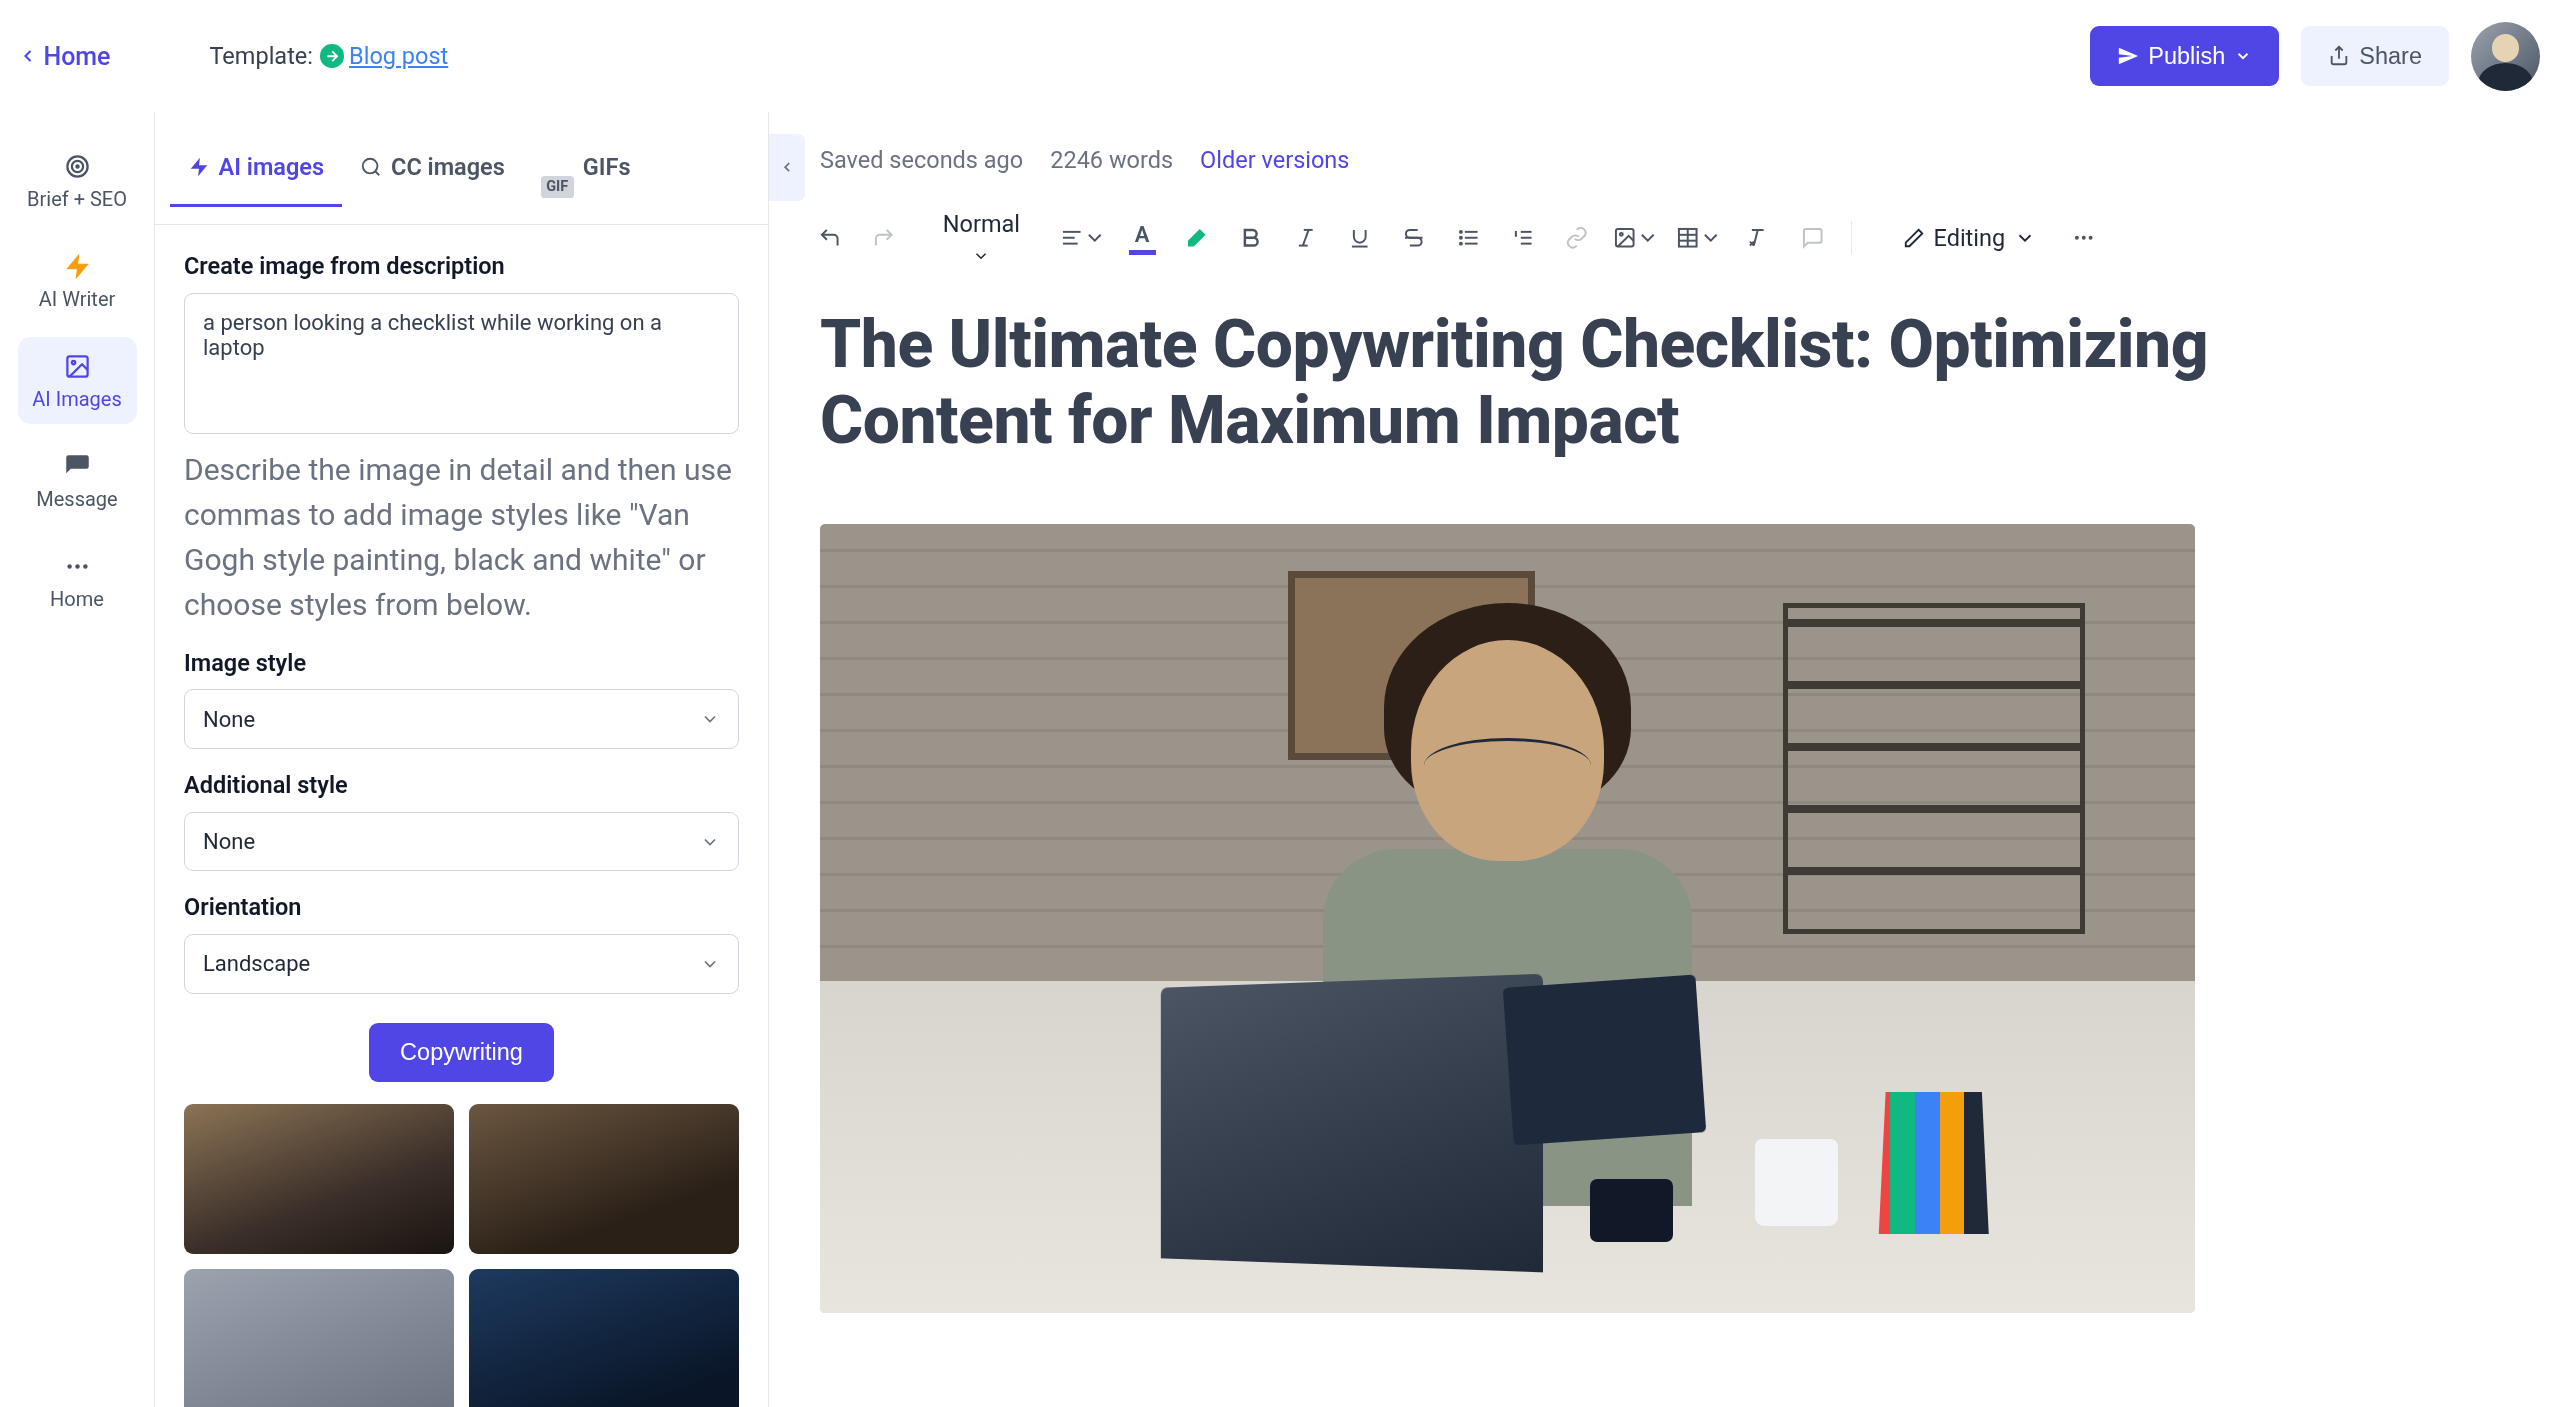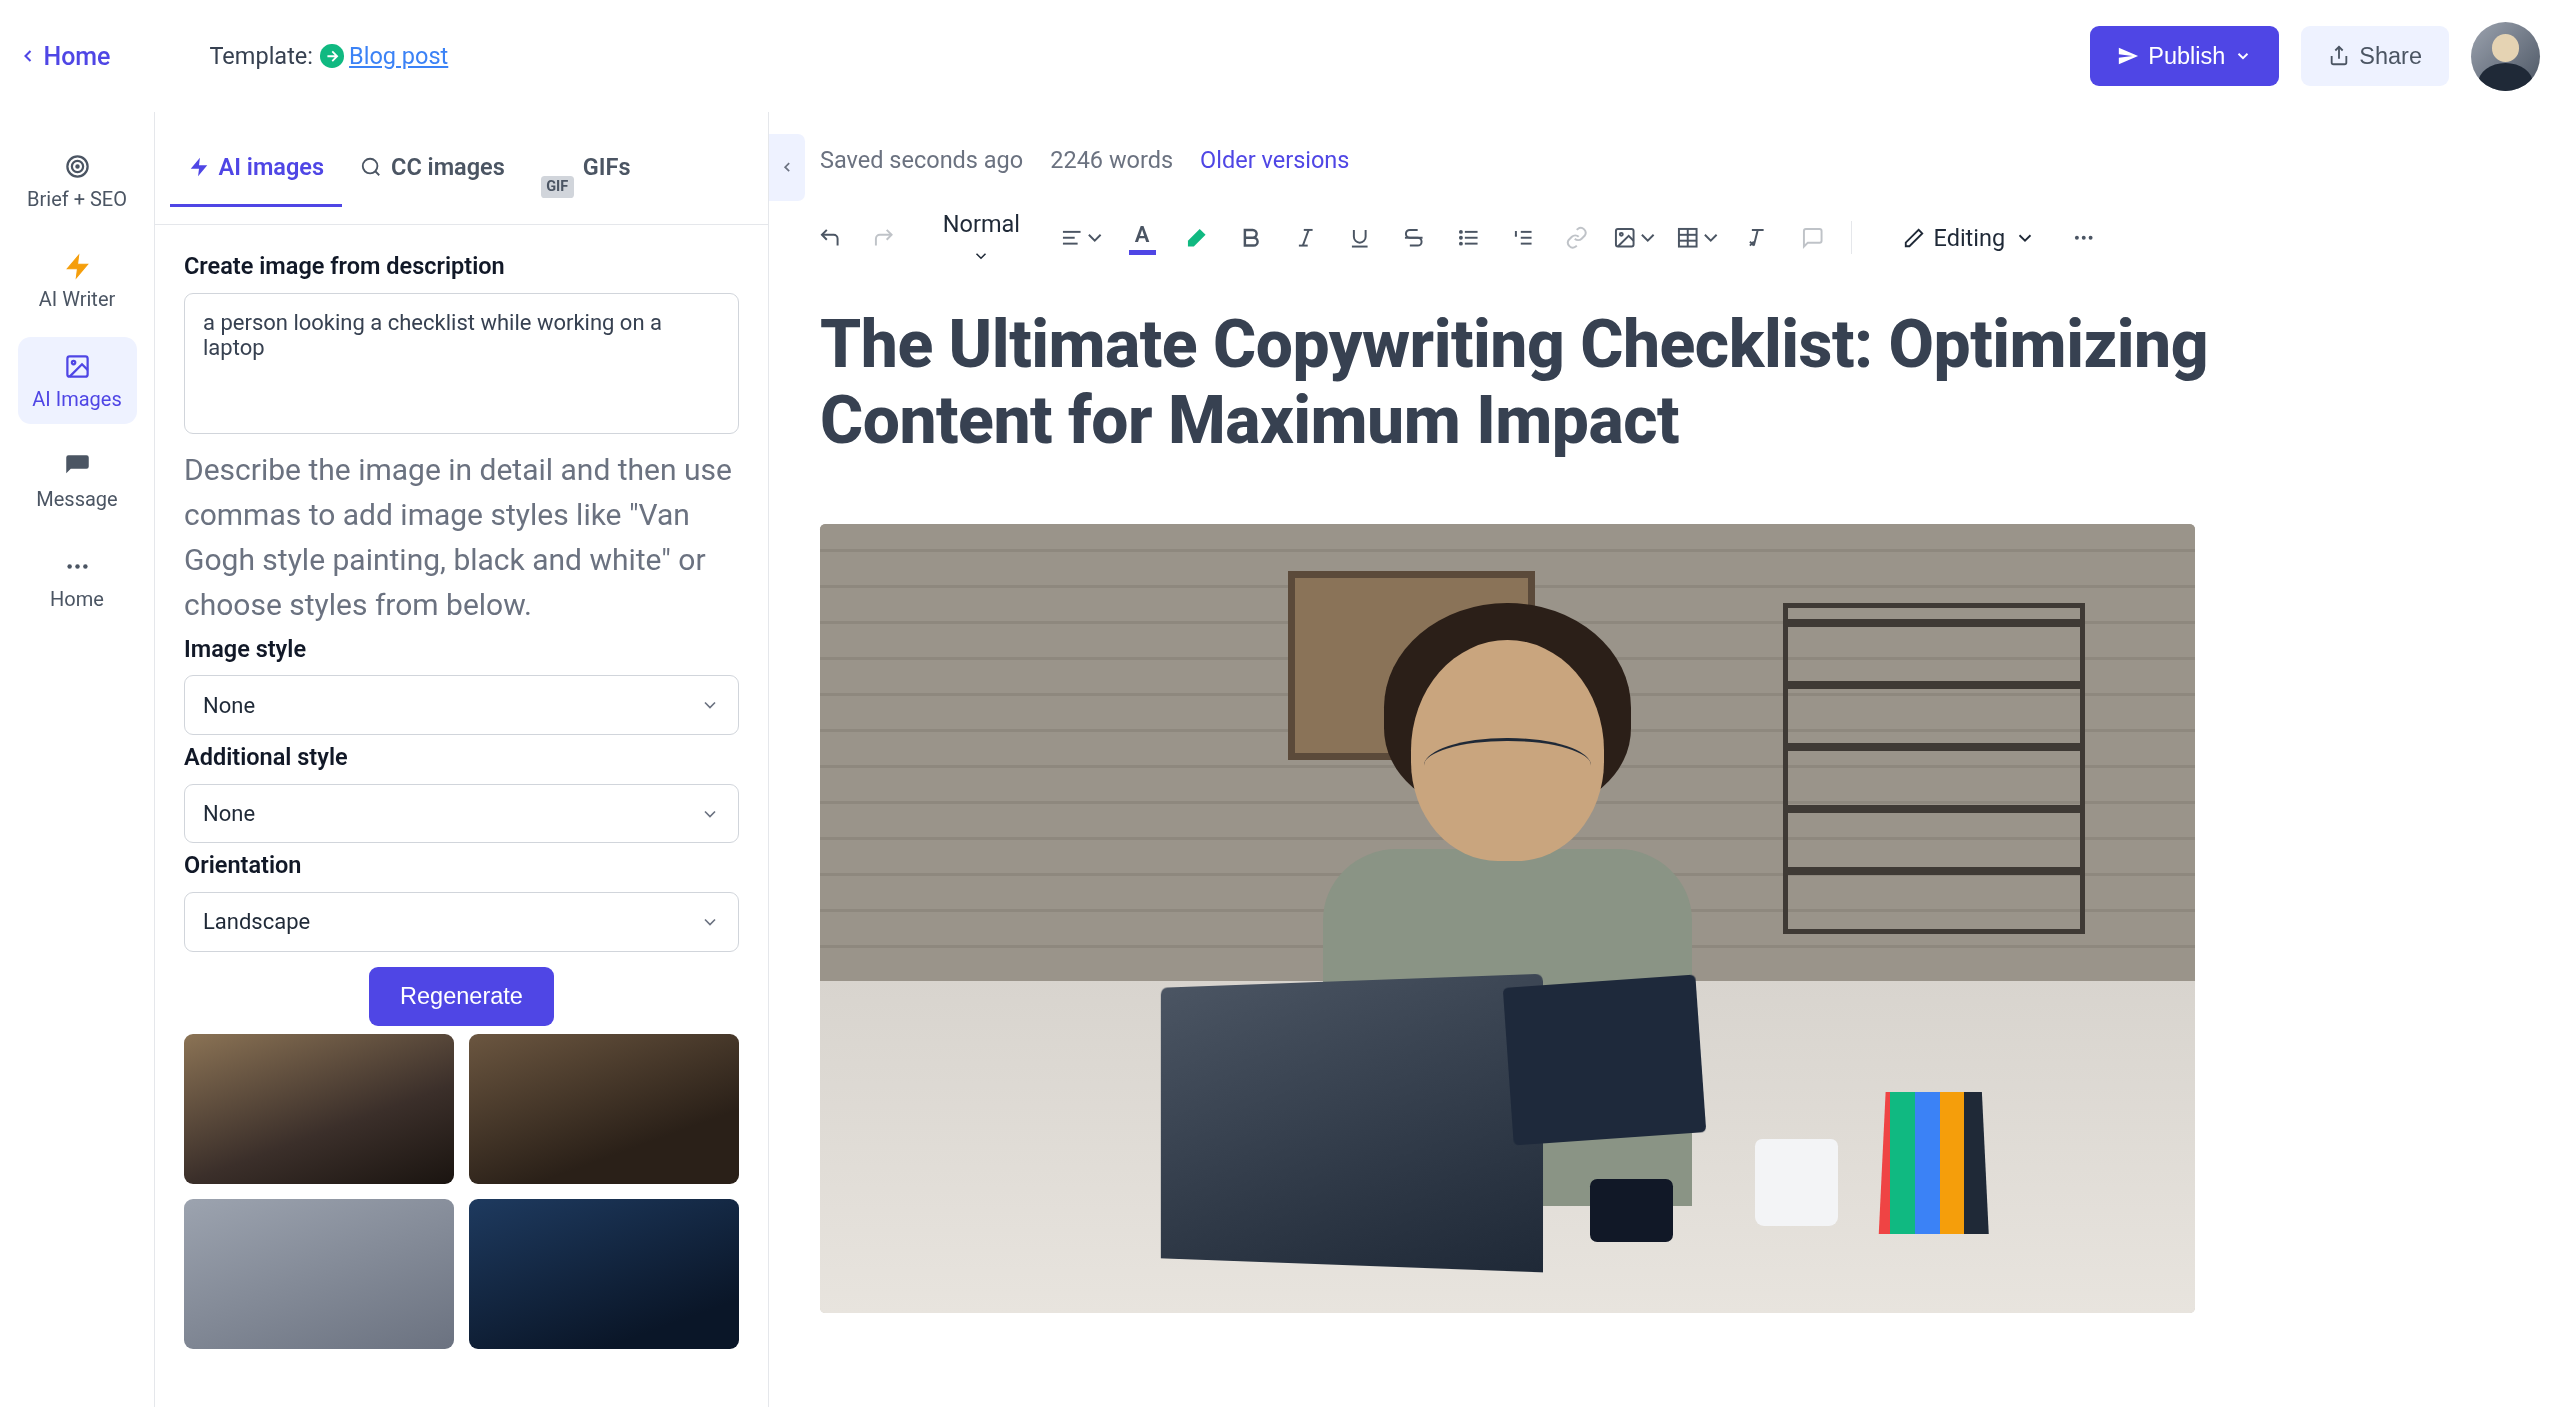--- a/index.html
+++ b/index.html
@@ -23,21 +23,21 @@
 .vert-nav { width: 154px; display: flex; flex-direction: column; align-items: center; padding-top: 25px; gap: 12.7px; }
 .vnav-item { display: flex; flex-direction: column; align-items: center; gap: 7.2px; width: 119px; padding: 16.3px 0 12.7px; border-radius: 12.7px; cursor: pointer; color: #4b5563; font-size: 20px; }
 .vnav-item svg { width: 27px; height: 27px; }
 .vnav-item.active { background: #eef2ff; color: #4f46e5; }
 .panel { width: 615px; background: #fff; border-left: 0.9px solid #e5e7eb; border-right: 0.9px solid #e5e7eb; display: flex; flex-direction: column; }
 .panel-tabs { display: flex; align-items: center; border-bottom: 0.9px solid #e5e7eb; padding: 0 14.5px; }
 .ptab { display: inline-flex; align-items: center; gap: 9px; padding: 23.5px 18px; font-size: 23.5px; font-weight: 600; color: #4b5563; cursor: pointer; border-bottom: 3.6px solid transparent; }
 .ptab.active { color: #4f46e5; border-bottom-color: #4f46e5; }
 .ptab svg { width: 22px; height: 22px; }
 .ptab .gif-badge { background: #d1d5db; color: #4b5563; font-size: 14.5px; padding: 2.7px 5.4px; border-radius: 3.6px; font-weight: 700; margin-top: 40px; }
-.panel-body { padding: 27px 29px; display: flex; flex-direction: column; gap: 8px; overflow-y: auto; }
+.panel-body { padding: 27px 29px; display: flex; flex-direction: column; gap: 22px; overflow-y: auto; }
 .field-label { font-size: 23.5px; font-weight: 600; color: #111827; }
 .textarea { width: 100%; border: 0.9px solid #d1d5db; border-radius: 9px; padding: 16.3px 18px; font-size: 22px; resize: none; height: 141px; color: #374151; font-family: inherit; }
 .help-text { font-size: 30px; color: #6b7280; line-height: 1.5; }
 .select { width: 100%; border: 0.9px solid #d1d5db; border-radius: 9px; padding: 16.3px 18px; font-size: 22px; display: flex; justify-content: space-between; align-items: center; background: #fff; cursor: pointer; }
 .select svg { width: 20px; height: 20px; color: #6b7280; }
 .regen-row { display: flex; justify-content: center; padding-top: 7.2px; }
 .btn-regen { background: #4f46e5; color: #fff; padding: 16.3px 31px; border: none; border-radius: 9px; font-size: 23.5px; font-weight: 500; cursor: pointer; }
 .thumb-grid { display: grid; grid-template-columns: 1fr 1fr; gap: 14.5px; }
 .thumb { width: 100%; height: 150px; border-radius: 9px; background: #9ca3af; position: relative; overflow: hidden; cursor: pointer; }
 .thumb.t1 { background: linear-gradient(160deg, #8b7355 0%, #3b2f2a 60%, #1a1410 100%); }
@@ -217,21 +217,21 @@
         <div class="field-group">
           <div class="field-label">Orientation</div>
           <div class="select">
             <span>Landscape</span>
             <svg viewBox="0 0 24 24" fill="none" stroke="currentColor" stroke-width="2">
                 <polyline points="6 9 12 15 18 9"></polyline>
               </svg>
           </div>
         </div>
         <div class="regen-row">
-          <button class="btn-regen">Regenerate</button>
+          <button class="btn-regen">Copywriting</button>
         </div>
         <div class="thumb-grid">
           <div class="thumb t1"></div>
           <div class="thumb t2"></div>
           <div class="thumb t3"></div>
           <div class="thumb t4"></div>
         </div>
       </div>
     </div>
 

